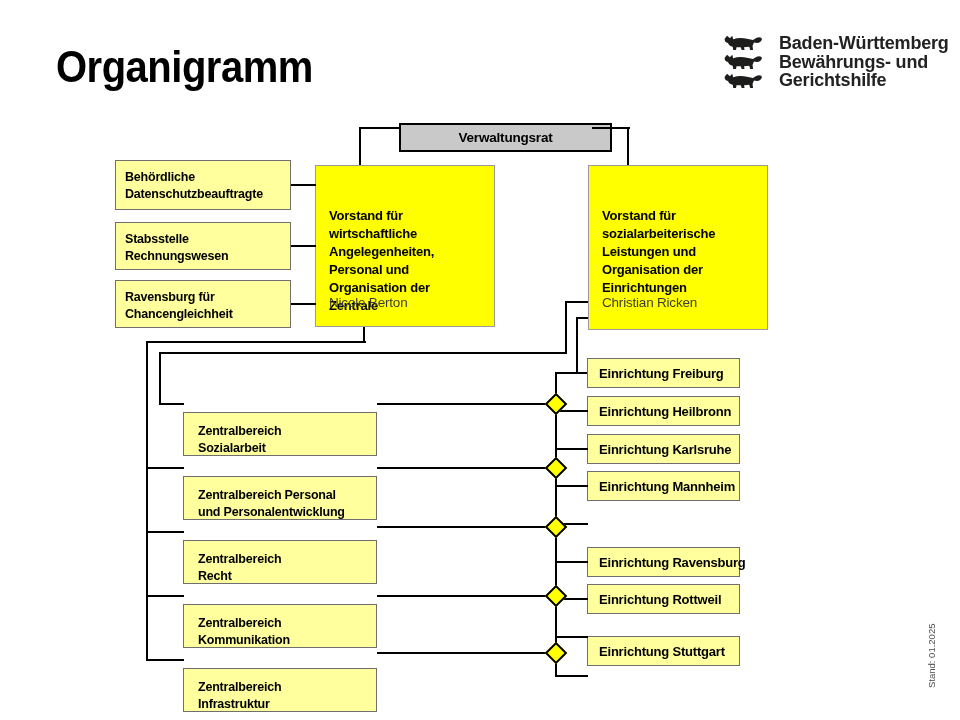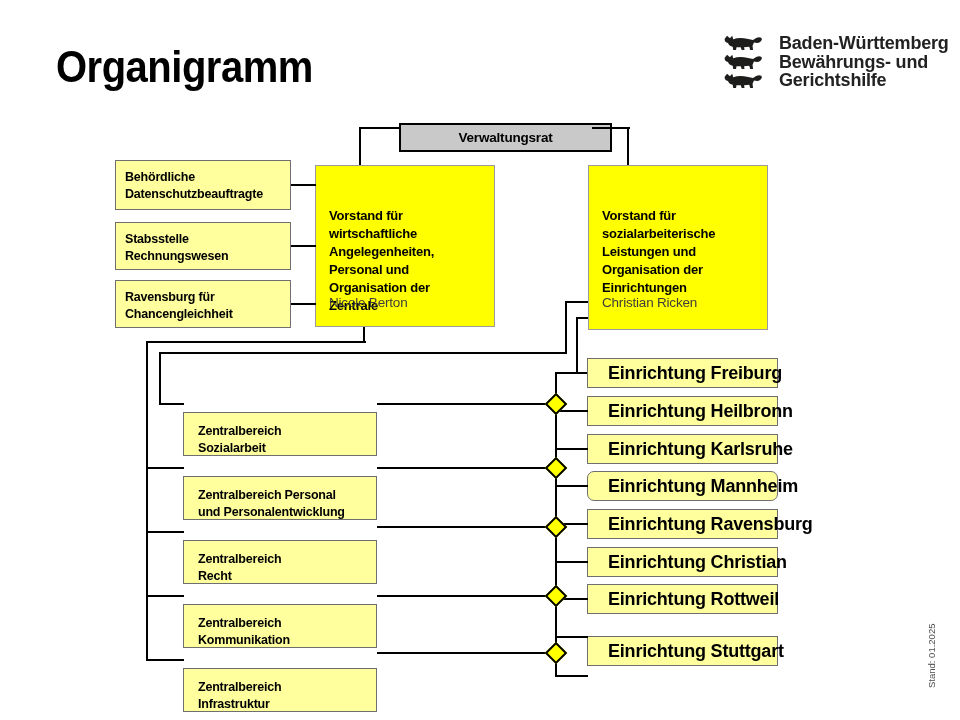--- a/index.html
+++ b/index.html
@@ -34,21 +34,21 @@
     position:absolute;left:13px;top:128px;font-weight:normal;font-size:13.5px;color:#3d3d3d;
     white-space:nowrap;
   }
   .vl{left:315px;top:165px;height:162px;}
   .vr{left:588px;top:165px;height:165px;}
   .pale{
     background:#ffff9e;border:1px solid #6f6f6f;font-weight:bold;white-space:pre-line;
   }
   .staff{left:115px;width:176px;font-size:12.5px;line-height:16.5px;padding:8px 4px 0 9px;}
   .zent{left:183px;width:194px;height:44px;font-size:12.5px;line-height:17px;padding:10px 4px 0 14px;margin-top:36px;}
-  .einr{left:587px;width:191px;height:30px;font-size:18px;display:flex;align-items:center;padding-left:20px;white-space:nowrap;}
+  .einr{left:587px;width:153px;height:30px;font-size:13px;display:flex;align-items:center;padding-left:11px;white-space:nowrap;}
   
   .h{position:absolute;height:2px;background:#000;}
   .v{position:absolute;width:2px;background:#000;}
   
   .diamond{
     position:absolute;width:12px;height:12px;background:#ffff00;border:2px solid #000;
     transform:rotate(45deg);
   }
   
   .stand{
@@ -114,23 +114,22 @@
   <div class="box pale zent" style="top:504px;">Zentralbereich
 Recht</div>
   <div class="box pale zent" style="top:568px;">Zentralbereich
 Kommunikation</div>
   <div class="box pale zent" style="top:632px;">Zentralbereich
 Infrastruktur</div>
 
   <div class="box pale einr" style="top:358px;">Einrichtung Freiburg</div>
   <div class="box pale einr" style="top:396px;">Einrichtung Heilbronn</div>
   <div class="box pale einr" style="top:434px;">Einrichtung Karlsruhe</div>
-  <div class="box pale einr" style="top:471px;border-radius:7px;">Einrichtung Mannheim</div>
-  <div class="box pale einr" style="top:509px;">Einrichtung Ravensburg</div>
-  <div class="box pale einr" style="top:547px;">Einrichtung Christian</div>
+  <div class="box pale einr" style="top:471px;">Einrichtung Mannheim</div>
+  <div class="box pale einr" style="top:547px;">Einrichtung Ravensburg</div>
   <div class="box pale einr" style="top:584px;">Einrichtung Rottweil</div>
   <div class="box pale einr" style="top:636px;">Einrichtung Stuttgart</div>
 
   <div class="h" style="left:360px;top:127px;width:40px;"></div>
   <div class="h" style="left:592px;top:127px;width:38px;"></div>
   <div class="h" style="left:291px;top:184px;width:25px;"></div>
   <div class="h" style="left:291px;top:245px;width:25px;"></div>
   <div class="h" style="left:291px;top:303px;width:25px;"></div>
   <div class="h" style="left:146px;top:341px;width:220px;"></div>
   <div class="h" style="left:159px;top:352px;width:408px;"></div>

